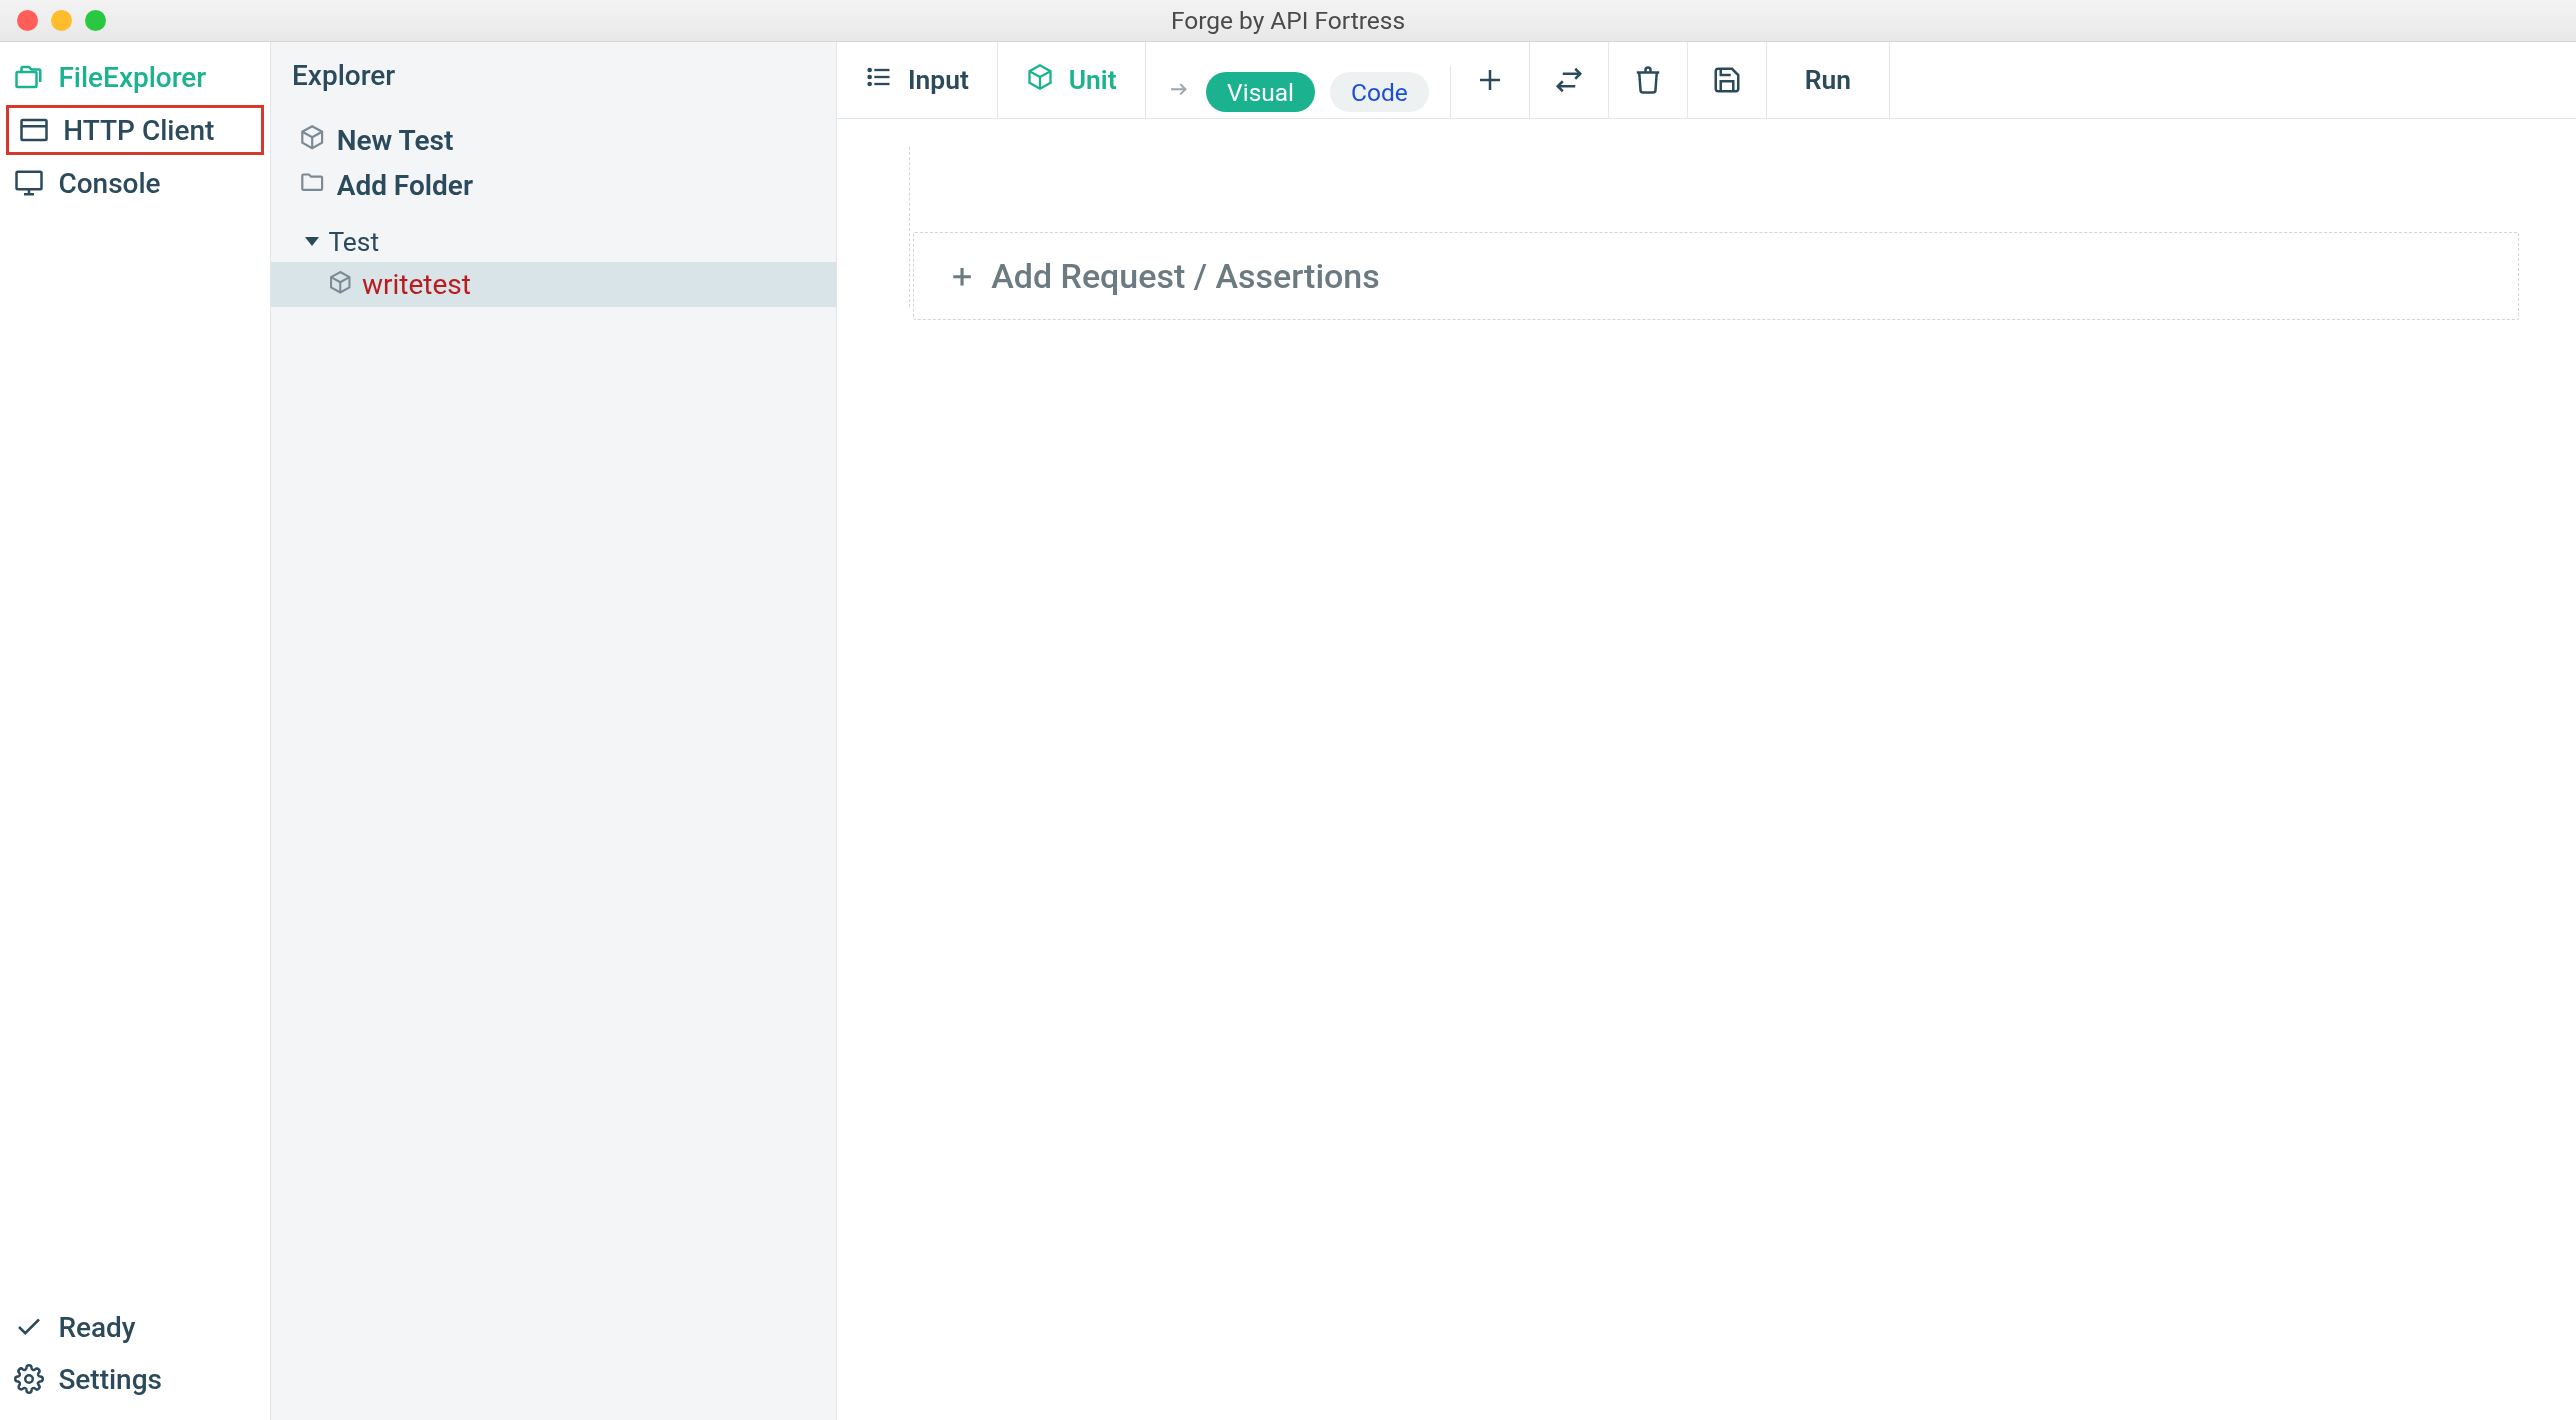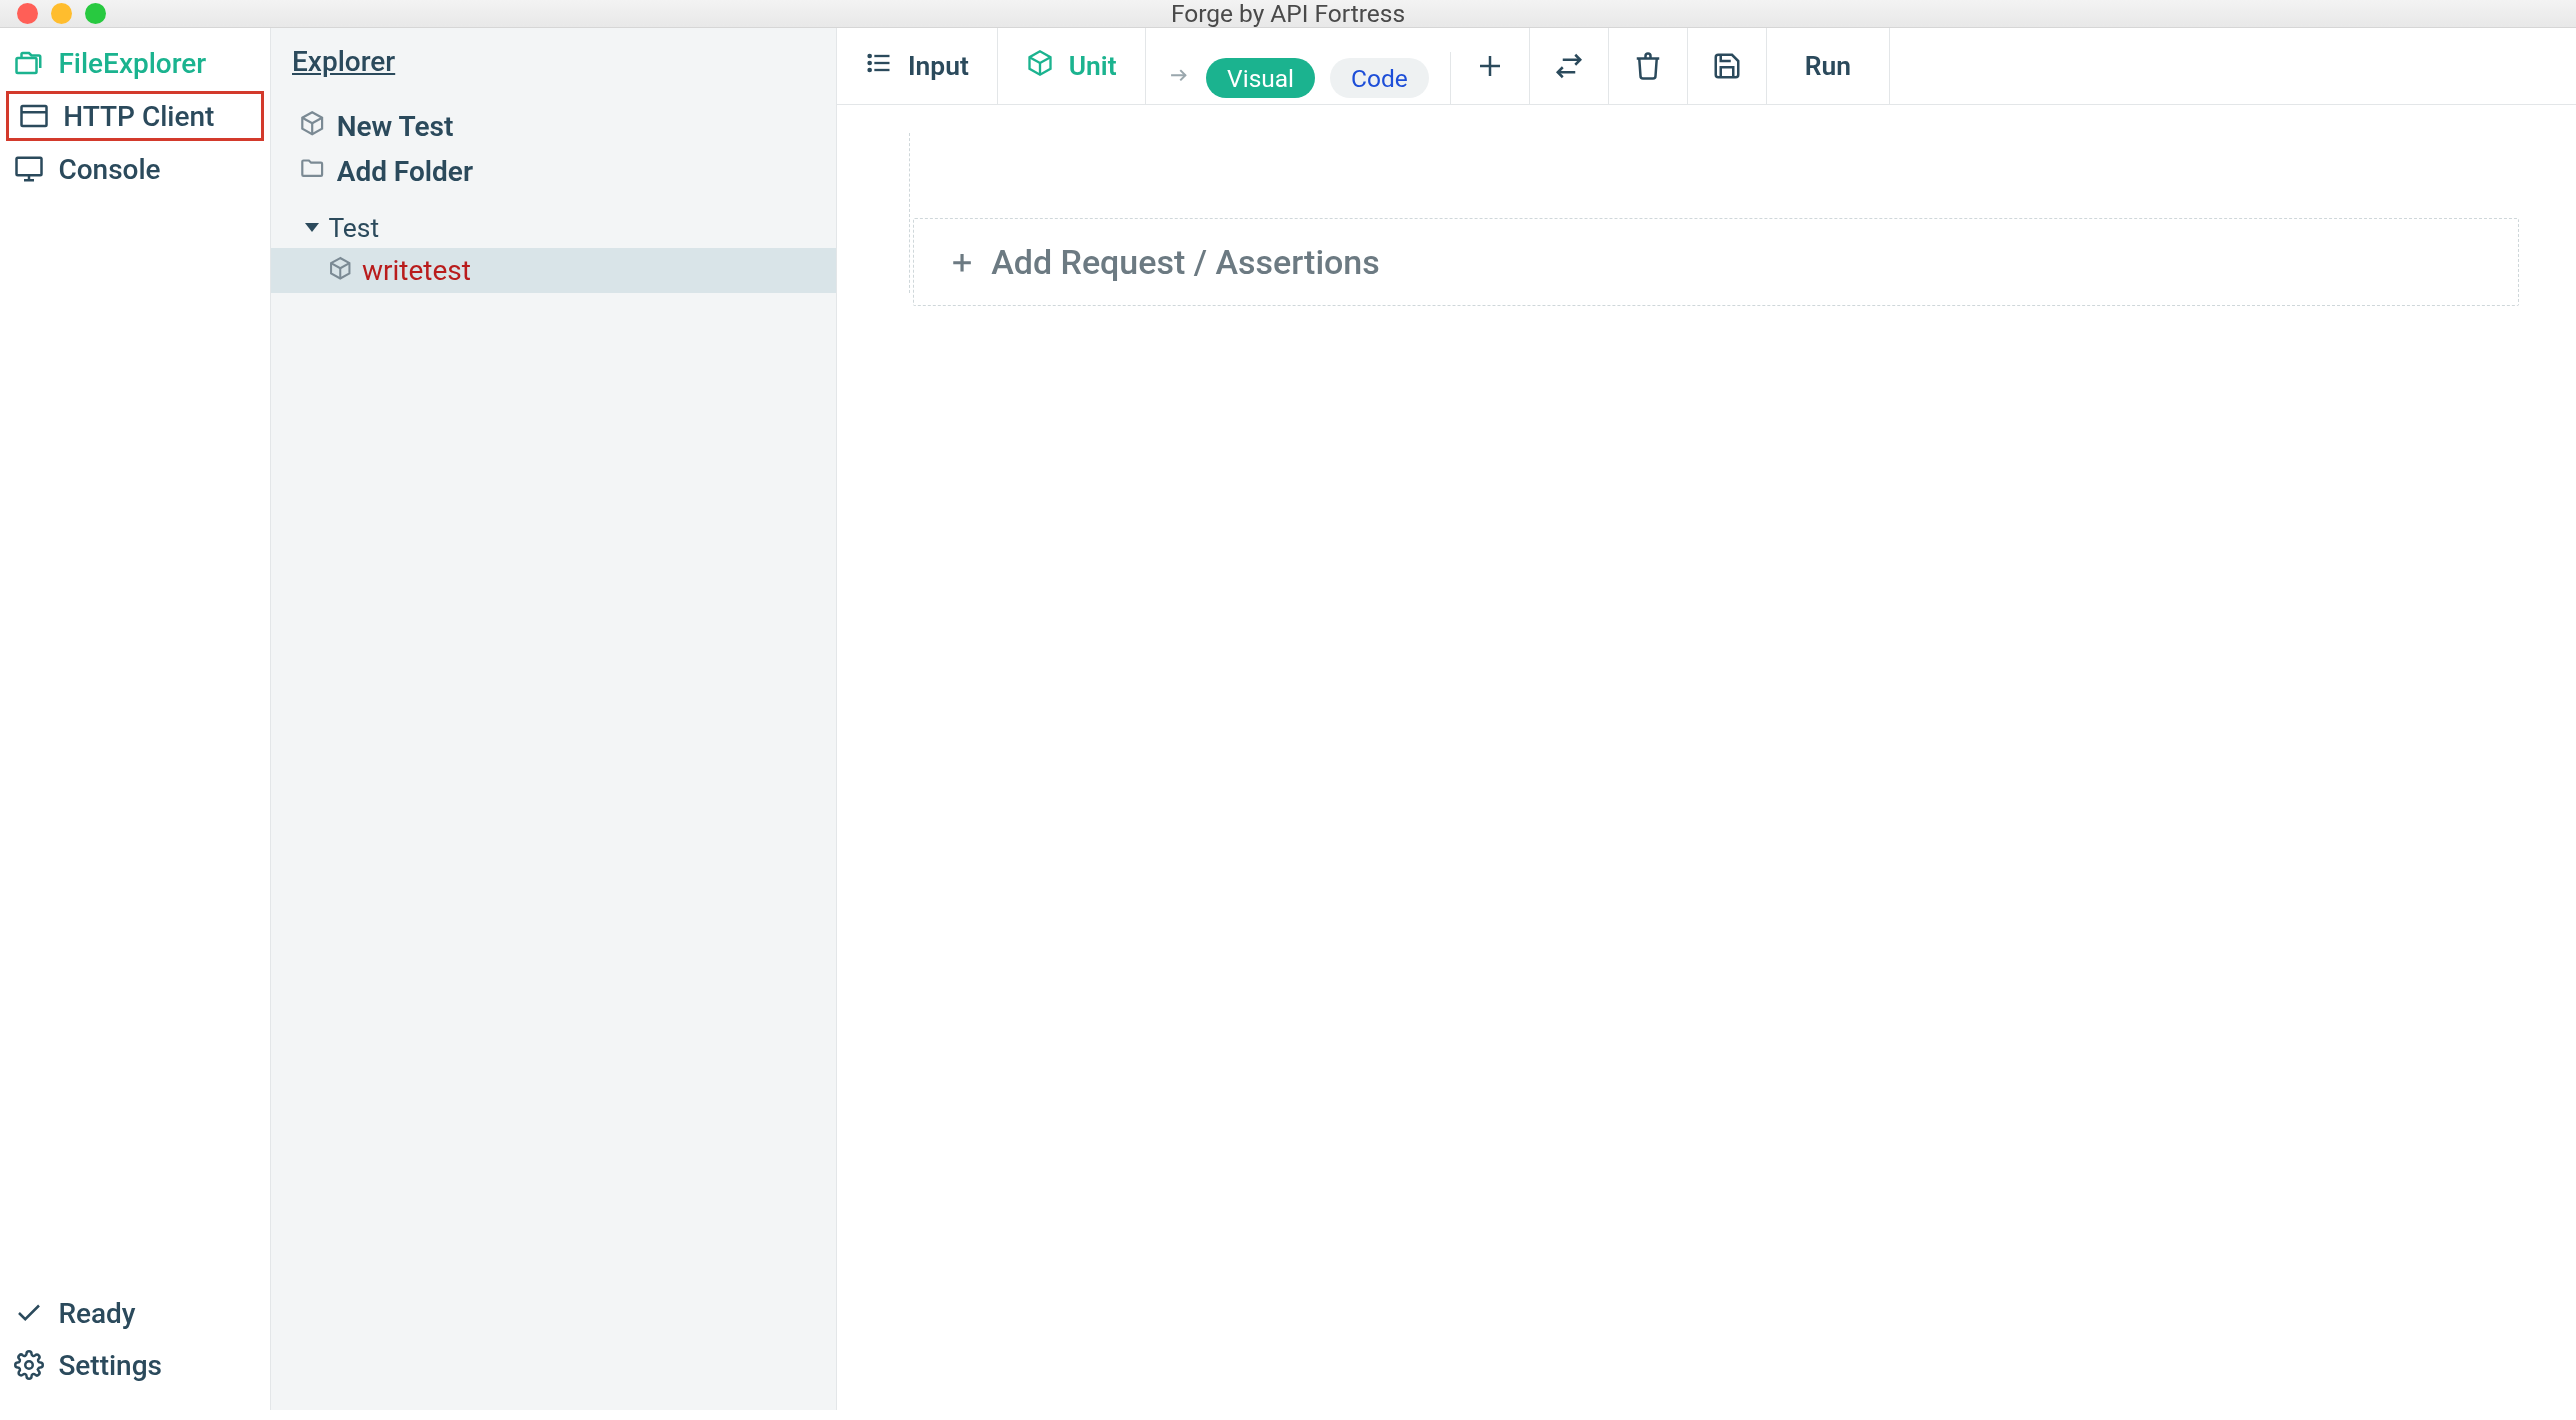--- a/index.html
+++ b/index.html
@@ -7,21 +7,21 @@
 body{
   width:2576px;
   height:1420px;
   background:#fff;
   overflow:hidden;
   color:#2b4a5c;
 }
 
 
 .title-bar{
-  height:28px;
+  height:42px;
   background:linear-gradient(#f3f3f3,#e8e8e8);
   border-bottom:0.9px solid #d6d6d6;
   display:flex;
   align-items:center;
   position:relative;
 }
 .traffic-lights{
   display:flex;
   gap:13.2px;
   padding-left:17px;
@@ -81,21 +81,20 @@
   background:#f3f5f6;
   border-right:0.9px solid #e3e6e8;
   display:flex;
   flex-direction:column;
 }
 .explorer-header{
   font-size:28px;
   font-weight:500;
   color:#2b4a5c;
   padding:17px 21px 26.4px;
-  text-decoration:underline;
 }
 .exp-action{
   display:flex;
   align-items:center;
   gap:11.3px;
   padding:5.7px 21px 5.7px 28px;
   font-size:28px;
   font-weight:600;
   color:#2b4a5c;
   cursor:pointer;

